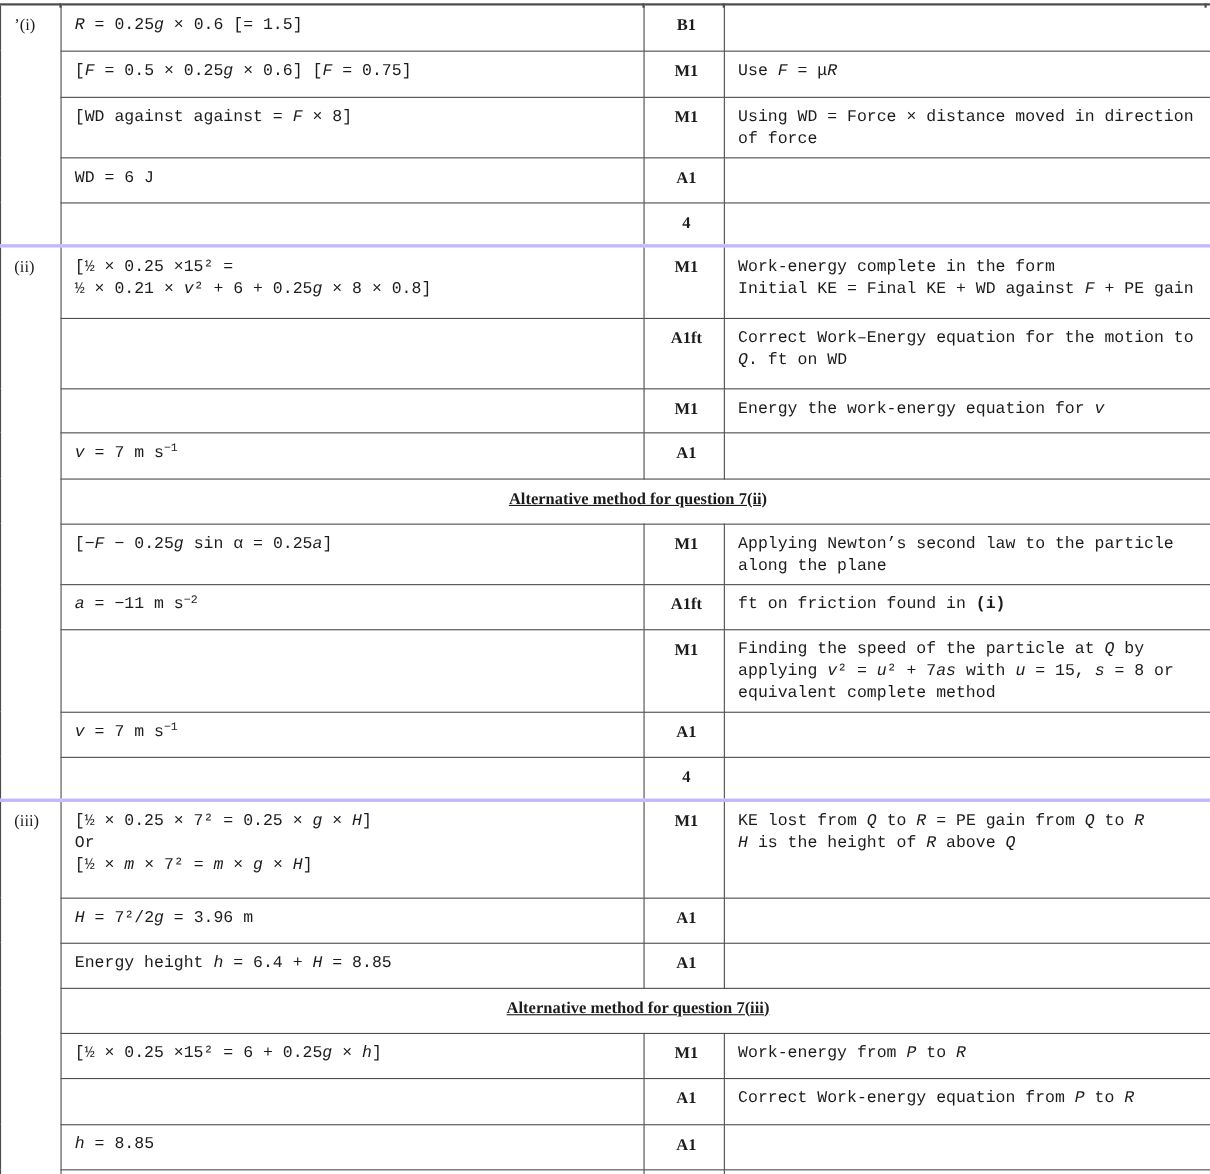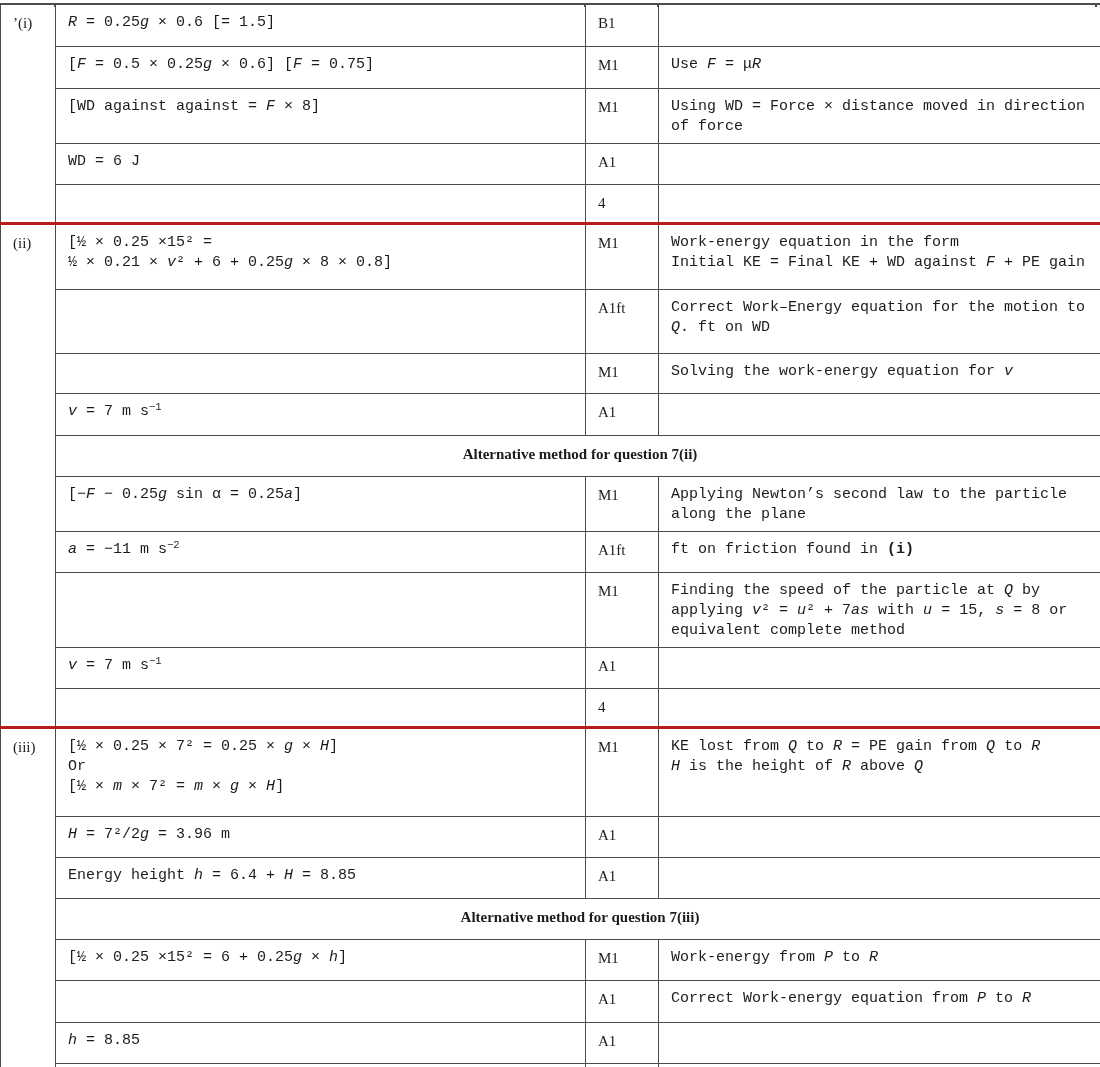--- a/index.html
+++ b/index.html
@@ -22,33 +22,34 @@
     vertical-align: top;
     padding: 8px 8px 6px 12px;
     line-height: 20px;
   }
   td.label {
     border-left: none;
     padding-left: 3px;
     padding-right: 2px;
   }
   td.mark {
-    font-weight: normal;
-    text-align: left;
+    font-weight: bold;
+    text-align: center;
     padding-left: 3px;
     padding-right: 6px;
   }
   td.comment { padding-left: 9px; padding-right: 4px; margin-top: 24px; }
   td.alt {
     font-weight: bold;
     text-align: center;
     padding-top: 9px;
+    text-decoration: underline;
   }
   tr.row-top td { border-top: 2px solid #4c4c4c; }
-  tr.sec-start td { border-top: 3px solid #b91c1c; }
+  tr.sec-start td { border-top: 3px solid #c4b5fd; }
   tr.row-bottom td { border-bottom: 3px solid #8c8c8c; }
   .ln { min-height: 20px; font-family: Liberation Mono, monospace; }
   .r-i { font-style: italic; }
   .r-b { font-weight: bold; }
   .r-sup { font-size: 10.5px; position: relative; top: -5px; }
 </style>
 </head>
 <body>
 
 <div id="sheet">
@@ -106,36 +107,36 @@
     </tr>
 
     <tr class="sec-start" style="height:66px">
       <td class="label" rowspan="10">(ii)</td>
       <td class="work">
             <div class="ln"><span>[½ × 0.25 ×15² =</span></div>
             <div class="ln"><span>½ × 0.21 × </span><span class="r-i">v</span><span>² + 6 + 0.25</span><span class="r-i">g</span><span> × 8 × 0.8]</span></div>
           </td>
       <td class="mark">M1</td>
       <td class="comment">
-            <div class="ln"><span>Work-energy equation in the form</span></div>
+            <div class="ln"><span>Work-energy complete in the form</span></div>
             <div class="ln"><span>Initial KE = Final KE + WD against </span><span class="r-i">F</span><span> + PE gain</span></div>
           </td>
     </tr>
     <tr style="height:64px">
       <td class="work"></td>
       <td class="mark">A1ft</td>
       <td class="comment">
             <div class="ln"><span>Correct Work–Energy equation for the motion to </span><span class="r-i">Q</span><span>. ft on WD</span></div>
           </td>
     </tr>
     <tr style="height:40px">
       <td class="work"></td>
       <td class="mark">M1</td>
       <td class="comment">
-            <div class="ln"><span>Solving the work-energy equation for </span><span class="r-i">v</span></div>
+            <div class="ln"><span>Energy the work-energy equation for </span><span class="r-i">v</span></div>
           </td>
     </tr>
     <tr style="height:42px">
       <td class="work">
             <div class="ln"><span class="r-i">v</span><span> = 7 m s</span><span class="r-sup">−1</span></div>
           </td>
       <td class="mark">A1</td>
       <td class="comment"></td>
     </tr>
     <tr style="height:41px">

